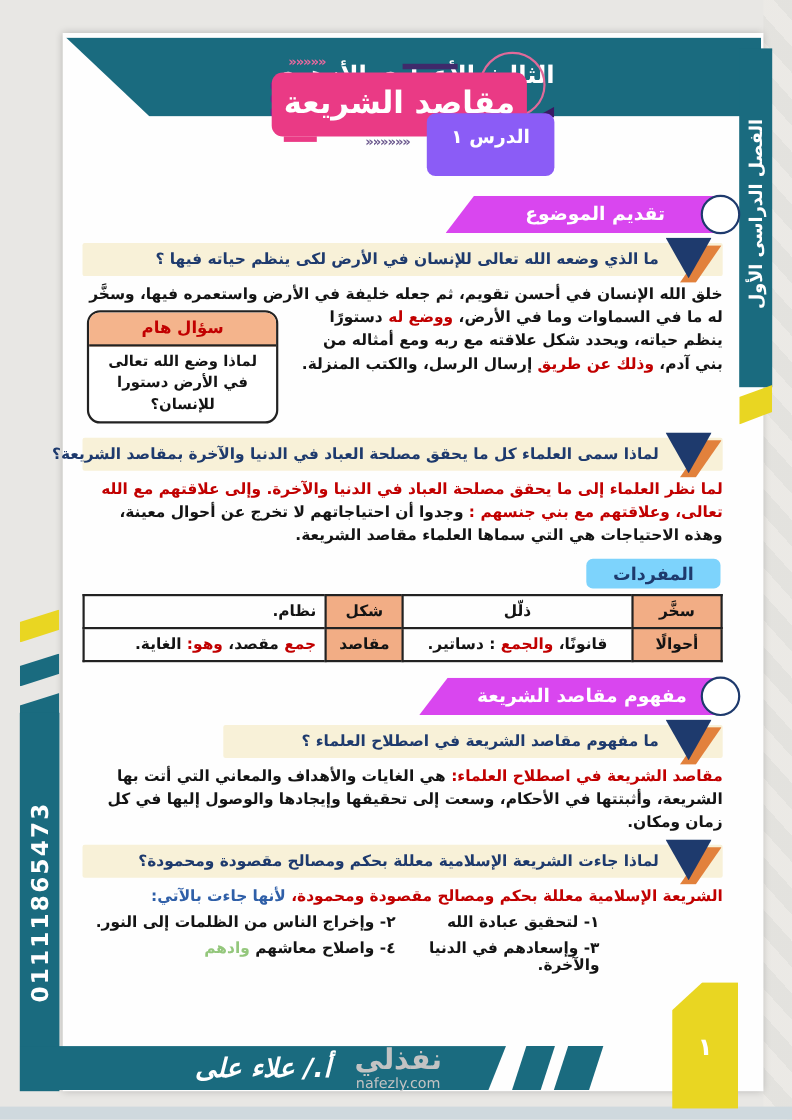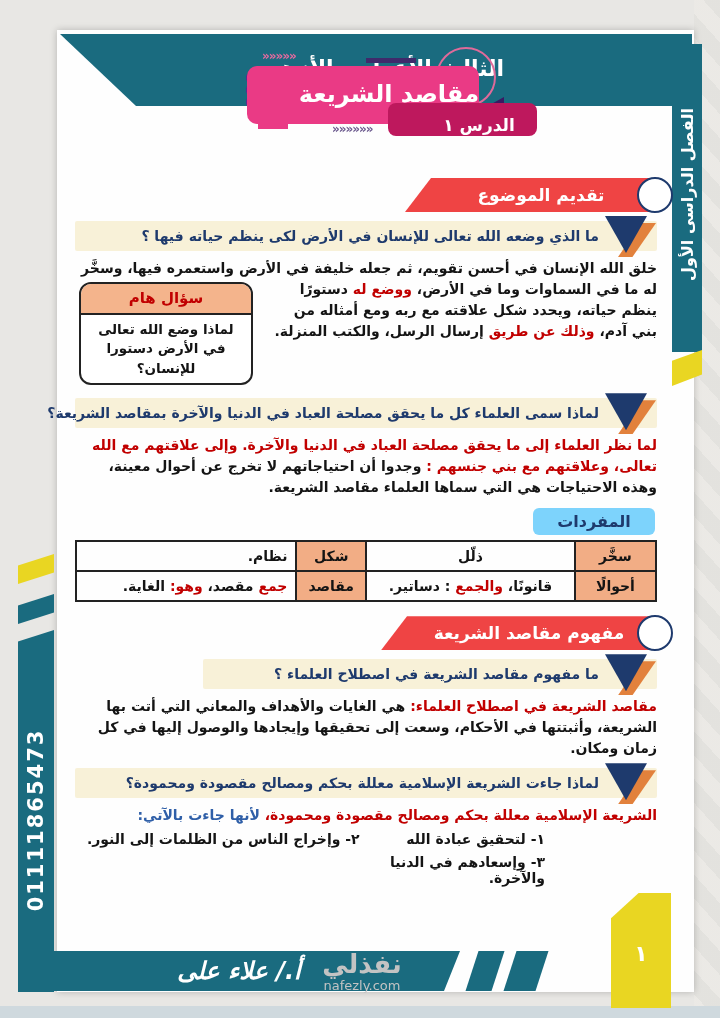--- a/index.html
+++ b/index.html
@@ -54,29 +54,29 @@
     border:2px solid #e06a9a;background:transparent;}
   .dash-dark{position:absolute;left:366px;top:58px;width:50px;height:5px;background:#3f2a6b;}
   .dash-pink{position:absolute;left:258px;top:124px;width:30px;height:5px;background:#ea3a85;}
   .chev{position:absolute;font-size:12px;font-weight:bold;letter-spacing:-1px;}
   .chev.top{left:262px;top:49px;color:#e76a9f;}
   .chev.bot{left:332px;top:122px;color:#6d5b8f;}
   .squiggle{position:absolute;left:246px;top:74px;display:flex;flex-direction:column;gap:4px;}
   .squiggle i{display:block;width:9px;height:8px;border-radius:3px;background:#5a2b91;}
   .pink-box{position:absolute;left:247px;top:66px;width:232px;height:58px;background:#ea3a85;
     border-radius:10px;z-index:2;}
-  .pink-box .t{display:block;text-align:right;line-height:56px;color:#fff;font-weight:bold;font-size:24px;}
-  .purple-box{position:absolute;left:388px;top:103px;width:116px;height:33px;background:#be185d;
-    border-radius:8px;z-index:3;padding-left:33px;}
+  .pink-box .t{display:block;text-align:center;line-height:56px;color:#fff;font-weight:bold;font-size:28px;}
+  .purple-box{position:absolute;left:388px;top:103px;width:116px;height:57px;background:#8b5cf6;
+    border-radius:8px;z-index:3;}
   .purple-box .t{display:block;text-align:center;line-height:45px;color:#fff;font-weight:bold;font-size:17px;}
   .purple-fold{position:absolute;left:486px;top:97px;width:18px;height:10px;background:#3a1a63;
     clip-path:polygon(0 100%,100% 0,100% 100%);z-index:2;}
   
   .content{position:absolute;left:75px;top:178px;width:582px;direction:rtl;}
-  .sec-header{position:relative;height:34px;background:#ef4444;margin-left:auto;
+  .sec-header{position:relative;height:34px;background:#d946ef;margin-left:auto;
     clip-path:polygon(26px 0,100% 0,100% 100%,0 100%);}
   .sec-header .t{display:block;text-align:center;line-height:34px;color:#fff;
     font-weight:bold;font-size:17px;padding-left:20px;}
   .sec-wrap{position:relative;margin-left:auto;}
   .sec-circle{position:absolute;left:auto;right:-16px;top:50%;transform:translateY(-50%);
     width:32px;height:32px;border-radius:50%;background:#fff;border:2px solid #1e3a6d;z-index:2;}
   .sh1{width:252px;}
   .sh2{width:276px;margin-top:14px;}
   .q-strip{position:relative;height:30px;background:#f8f1d8;border-radius:2px;margin-top:9px;}
   .q-strip .qt{display:block;line-height:30px;color:#1e3a6d;font-weight:bold;font-size:14px;
@@ -249,15 +249,16 @@
   </div>
 
   <div class="para">
     <span class="red">الشريعة الإسلامية معللة بحكم ومصالح مقصودة ومحمودة،</span><span class="blue"> لأنها جاءت بالآتي:</span>
   </div>
 
   <div class="list-grid">
     <div class="cell-r">١- لتحقيق عبادة الله</div>
     <div class="cell-l">٢- وإخراج الناس من الظلمات إلى النور.</div>
     <div class="cell-r">٣- وإسعادهم في الدنيا والآخرة.</div>
+    <div class="cell-l"><span>٤- واصلاح معاشهم </span><span class="green">وادهم</span></div>
   </div>
 
 </div>
 
 </body></html>

